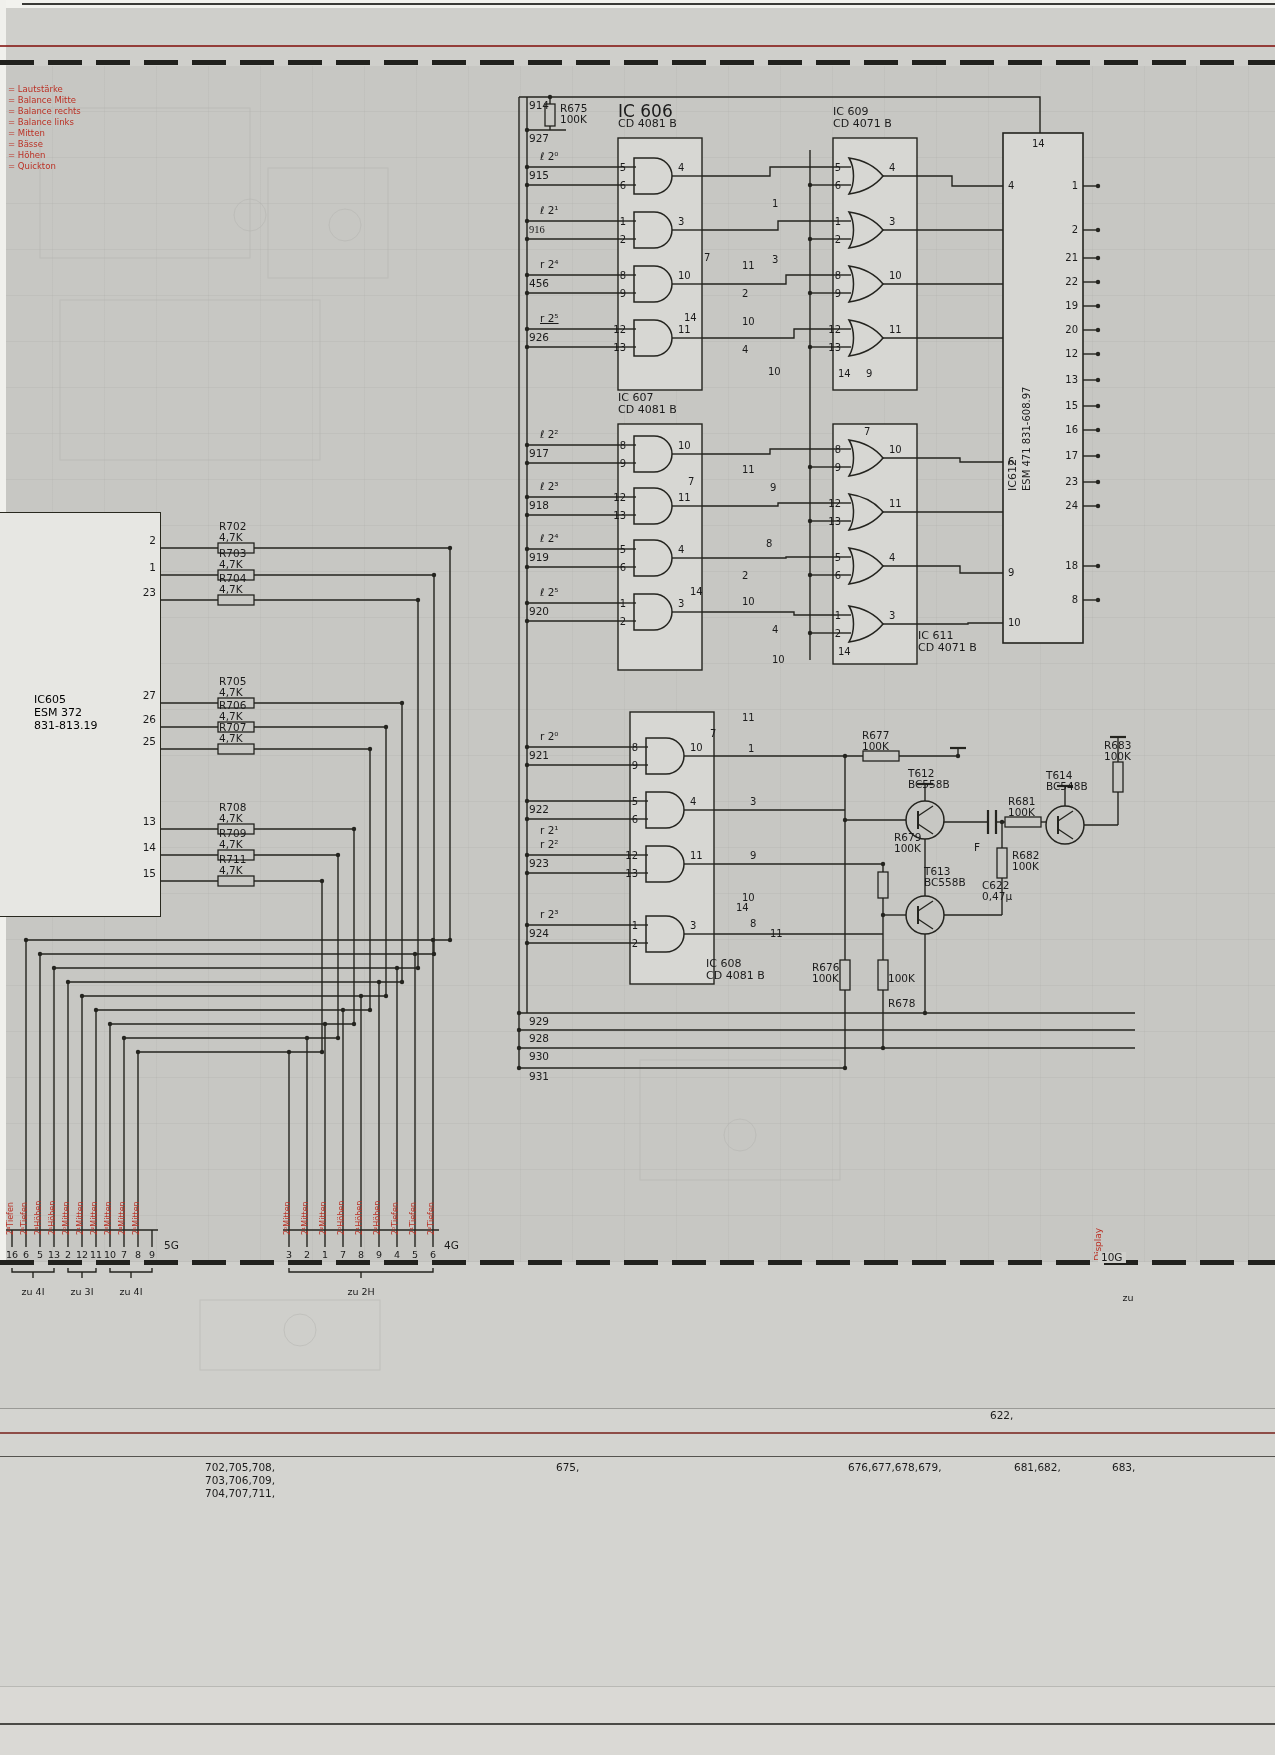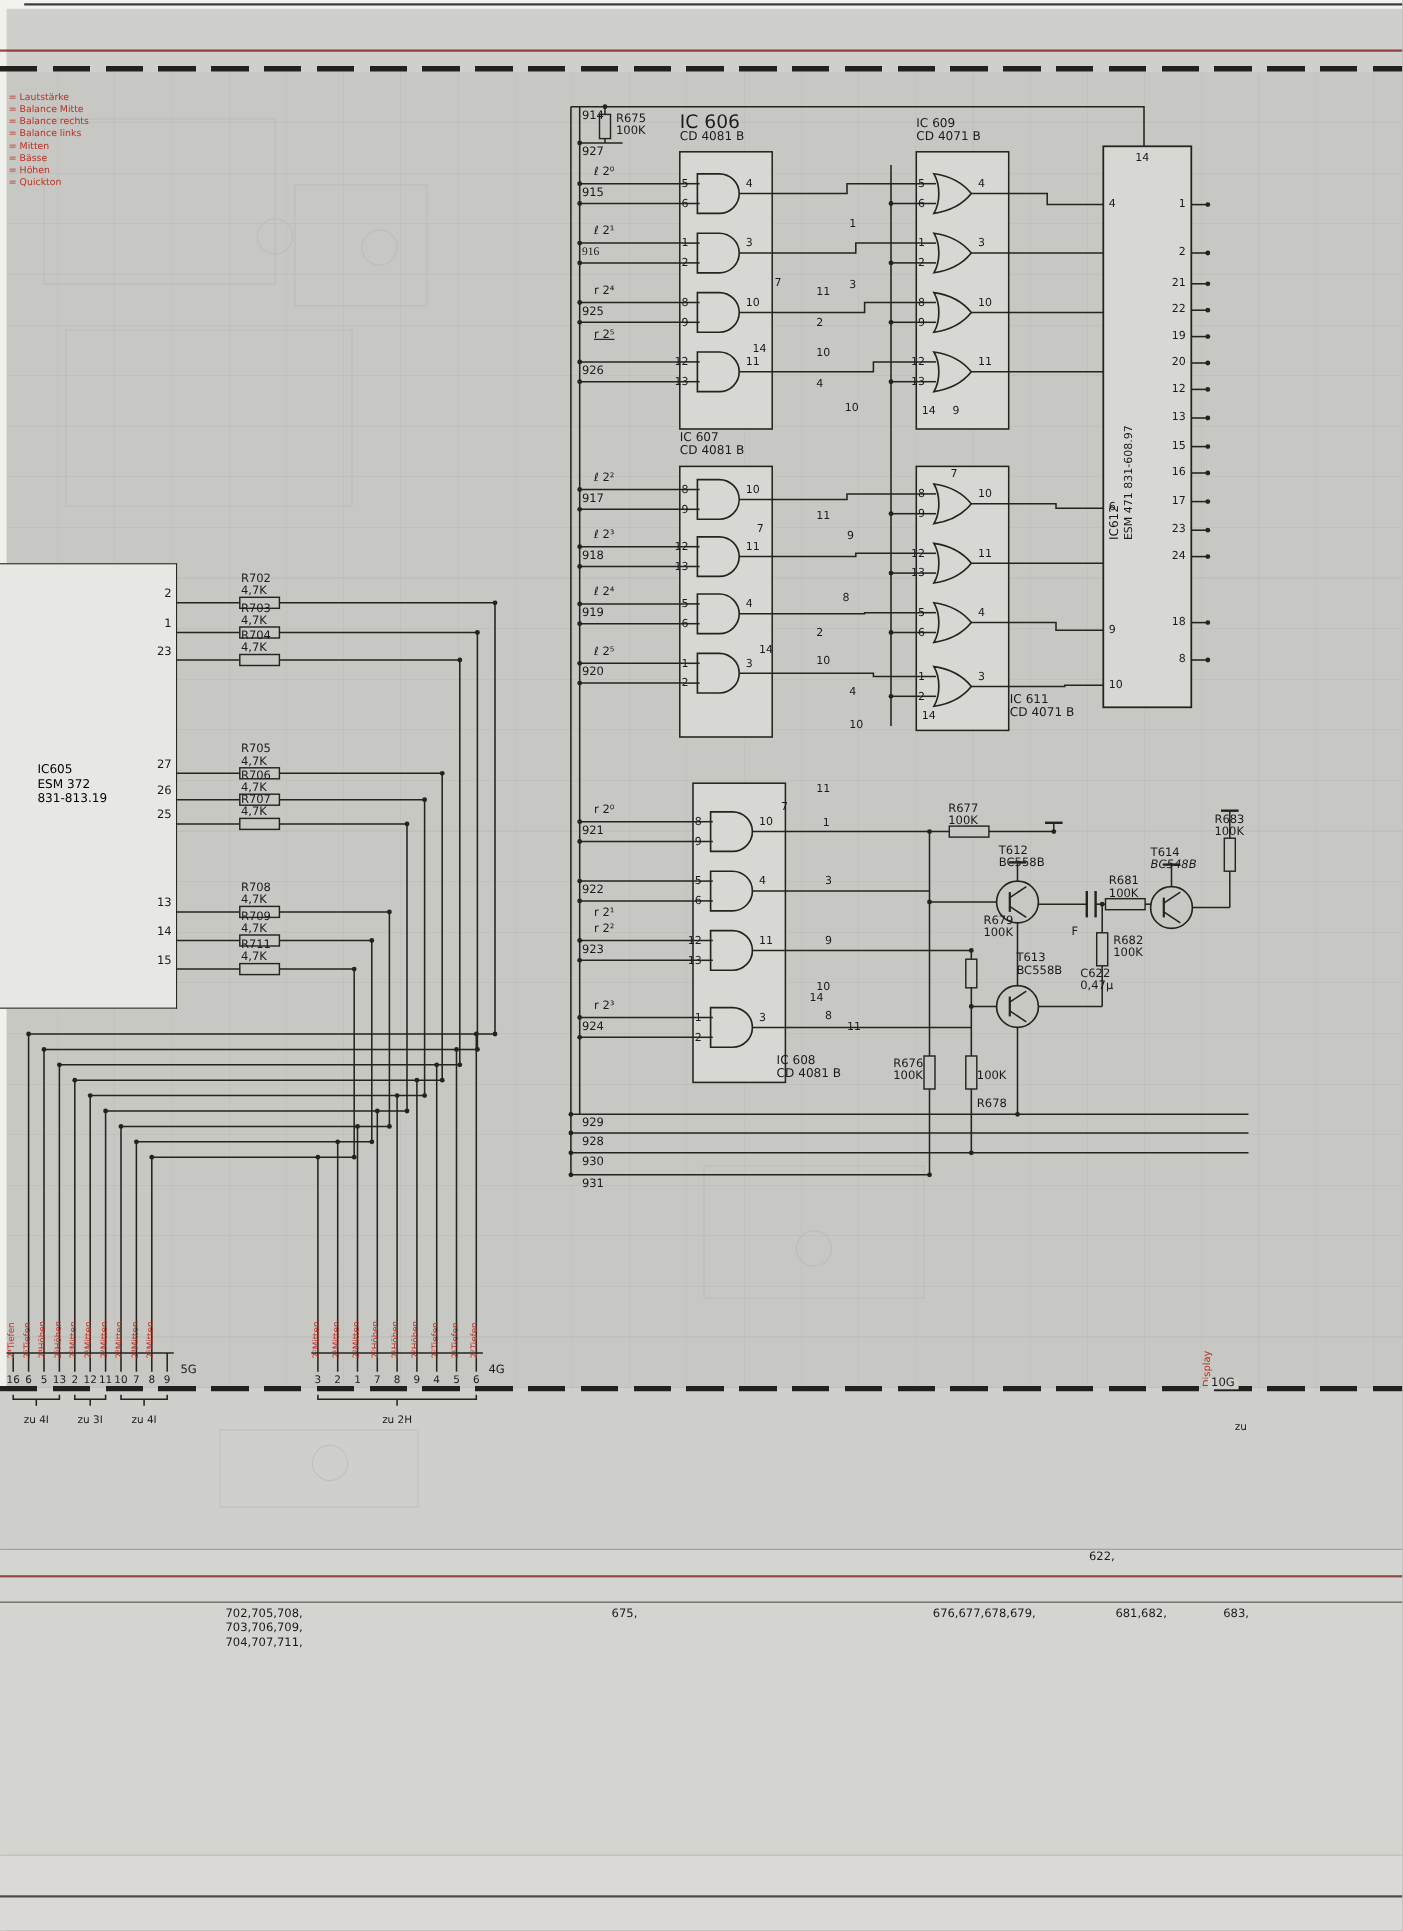--- a/index.html
+++ b/index.html
@@ -481,24 +481,24 @@
       <div class="t" style="left: 219px; top: 828px;">R709</div>
       <div class="t" style="left: 219px; top: 839px;">4,7K</div>
       <div class="t" style="left: 219px; top: 854px;">R711</div>
       <div class="t" style="left: 219px; top: 865px;">4,7K</div>
       <div class="t" style="left: 529px; top: 100px;">914</div>
       <div class="t" style="left: 529px; top: 133px;">927</div>
       <div class="t" style="left: 529px; top: 170px;">915</div>
       <div class="t" style="left: 540px; top: 151px;">ℓ 2⁰</div>
       <div class="t" style="left: 529px; top: 224px; font-family: Liberation Serif, serif;">916</div>
       <div class="t" style="left: 540px; top: 205px;">ℓ 2¹</div>
-      <div class="t" style="left: 529px; top: 278px;">925</div>
+      <div class="t" style="left: 529px; top: 278px;">456</div>
       <div class="t" style="left: 540px; top: 259px;">r 2⁴</div>
       <div class="t" style="left: 529px; top: 332px;">926</div>
-      <div class="t" style="left: 540px; top: 299px; text-decoration: underline;">r 2⁵</div>
+      <div class="t" style="left: 540px; top: 313px; text-decoration: underline;">r 2⁵</div>
       <div class="t" style="left: 529px; top: 448px;">917</div>
       <div class="t" style="left: 540px; top: 429px;">ℓ 2²</div>
       <div class="t" style="left: 529px; top: 500px;">918</div>
       <div class="t" style="left: 540px; top: 481px;">ℓ 2³</div>
       <div class="t" style="left: 529px; top: 552px;">919</div>
       <div class="t" style="left: 540px; top: 533px;">ℓ 2⁴</div>
       <div class="t" style="left: 529px; top: 606px;">920</div>
       <div class="t" style="left: 540px; top: 587px;">ℓ 2⁵</div>
       <div class="t" style="left: 529px; top: 750px;">921</div>
       <div class="t" style="left: 540px; top: 731px;">r 2⁰</div>
@@ -635,21 +635,21 @@
       <div class="t ar" style="left: 1078px; top: 500px; font-size: 10px;">24</div>
       <div class="t ar" style="left: 1078px; top: 560px; font-size: 10px;">18</div>
       <div class="t ar" style="left: 1078px; top: 594px; font-size: 10px;">8</div>
       <div class="t" style="left: 862px; top: 730px;">R677</div>
       <div class="t" style="left: 862px; top: 741px;">100K</div>
       <div class="t" style="left: 908px; top: 768px;">T612</div>
       <div class="t" style="left: 908px; top: 779px;">BC558B</div>
       <div class="t" style="left: 1008px; top: 796px;">R681</div>
       <div class="t" style="left: 1008px; top: 807px;">100K</div>
       <div class="t" style="left: 1046px; top: 770px;">T614</div>
-      <div class="t" style="left: 1046px; top: 781px; font-style: italic;">BC548B</div>
+      <div class="t" style="left: 1046px; top: 781px;">BC548B</div>
       <div class="t" style="left: 1104px; top: 740px;">R683</div>
       <div class="t" style="left: 1104px; top: 751px;">100K</div>
       <div class="t" style="left: 894px; top: 832px;">R679</div>
       <div class="t" style="left: 894px; top: 843px;">100K</div>
       <div class="t" style="left: 924px; top: 866px;">T613</div>
       <div class="t" style="left: 924px; top: 877px;">BC558B</div>
       <div class="t" style="left: 1012px; top: 850px;">R682</div>
       <div class="t" style="left: 1012px; top: 861px;">100K</div>
       <div class="t" style="left: 982px; top: 880px;">C622</div>
       <div class="t" style="left: 982px; top: 891px;">0,47µ</div>

